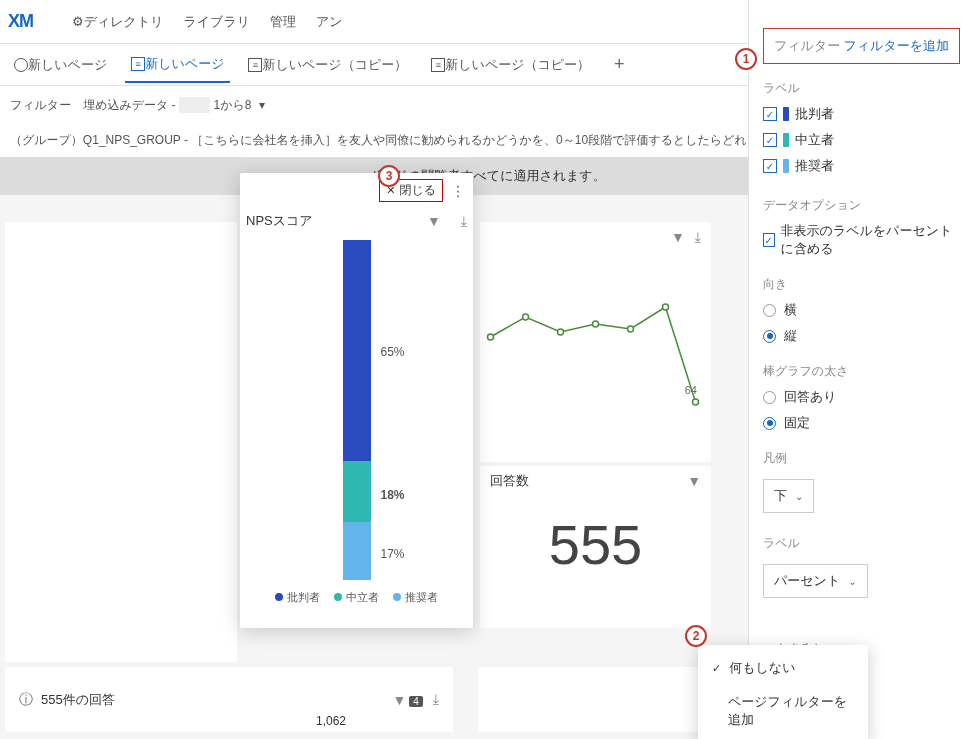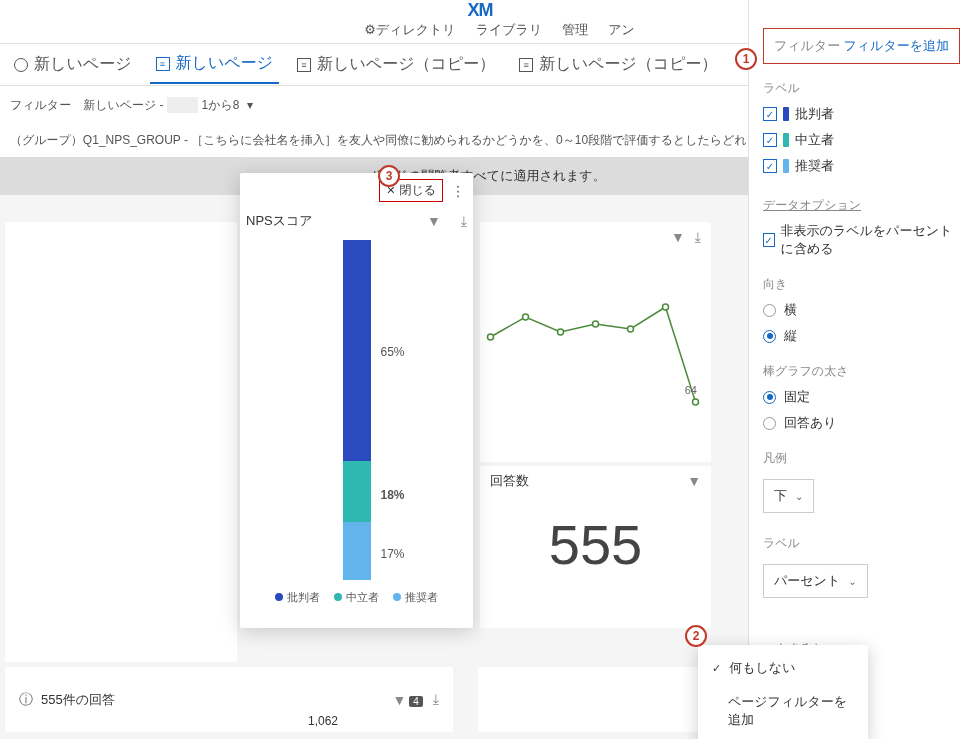--- a/index.html
+++ b/index.html
@@ -18,21 +18,20 @@
       color: #333;
     }
     
     .topnav {
       display: flex;
       align-items: center;
       height: 44px;
       background: #fff;
       padding: 0 8px;
       border-bottom: 1px solid #e0e0e0;
-      flex-direction: column;
     }
     .xm-logo {
       font-weight: 700;
       color: #1568c3;
       font-size: 18px;
       margin-right: 14px;
       letter-spacing: -1px;
     }
     .breadcrumb {
       display: flex;
@@ -57,24 +56,24 @@
       align-items: center;
       height: 42px;
       background: #fff;
       padding: 0 8px;
       border-bottom: 1px solid #e0e0e0;
       gap: 12px;
     }
     .page-tab {
       display: flex;
       align-items: center;
-      gap: 6px;
+      gap: 0;
       padding: 8px 6px;
       color: #555;
-      font-size: 16px;
+      font-size: 13px;
     }
     .page-tab.active {
       color: #1568c3;
       border-bottom: 2px solid #1568c3;
     }
     .page-tab-icon {
       width: 14px; height: 14px;
       border: 1px solid currentColor;
       display:inline-flex;align-items:center;justify-content:center;font-size:9px;
     }
@@ -216,21 +215,21 @@
     
     .callout {
       position:absolute; width:22px;height:22px;border:2px solid #c0392b;border-radius:50%;
       background:#fff;color:#c0392b;font-size:12px;font-weight:600;
       display:flex;align-items:center;justify-content:center;z-index:300;
     }
     .c-1{ left:735px; top:48px;}
     .c-2{ left:685px; top:625px;}
     .c-3{ left:378px; top:165px;}
 
-    .numrow2{position:absolute;left:308px;top:714px;font-size:12px;color:#333;}
+    .numrow2{position:absolute;left:316px;top:714px;font-size:12px;color:#333;}
     .click-hint{position:absolute;left:820px;bottom:60px;font-size:12px;color:#888;white-space:nowrap;}
     .linechart-val{position:absolute;right:14px;top:162px;font-size:11px;color:#666;}
 
     
     .bgw{background:#fff;position:absolute;border-radius:2px;}
   </style>
 </head>
 <body>
 
 <div class="topnav">
@@ -260,21 +259,21 @@
   <div class="page-tab">
     <span class="page-tab-icon doc"></span>
     <span>新しいページ（コピー）</span>
   </div>
   <span class="plus-btn">+</span>
 </div>
 
 <div class="filterrow">
   <span>フィルター</span>
   <span class="embed-data">
-    <span>新しいページ - </span>
+    <span>埋め込みデータ - </span>
     <span style="background:#eee;padding:1px 14px;">&nbsp;</span>
     <span>1から8</span>
     <span style="margin-left:4px;">▾</span>
   </span>
   <span class="gear">⚙</span>
 </div>
 
 <div class="grouprow">
   <span>（グループ）Q1_NPS_GROUP - ［こちらに会社名を挿入］を友人や同僚に勧められるかどうかを、0～10段階で評価するとしたらどれくらいに</span>
 </div>
@@ -374,44 +373,44 @@
     <span class="chk checked"></span>
     <span class="chip c2"></span>
     <span>中立者</span>
   </div>
   <div class="chk-row">
     <span class="chk checked"></span>
     <span class="chip c3"></span>
     <span>推奨者</span>
   </div>
 
-  <div class="section-label" style="margin-top:22px;text-decoration:underline;">データオプション</div>
+  <div class="section-label" style="margin-top:22px;">データオプション</div>
   <div class="chk-row">
     <span class="chk checked"></span>
     <span>非表示のラベルをパーセントに含める</span>
   </div>
 
   <div class="section-label" style="margin-top:18px;">向き</div>
   <div class="radio-row">
     <span class="radio"></span>
     <span>横</span>
   </div>
   <div class="radio-row">
     <span class="radio checked"></span>
     <span>縦</span>
   </div>
 
   <div class="section-label" style="margin-top:18px;">棒グラフの太さ</div>
   <div class="radio-row">
+    <span class="radio"></span>
+    <span>回答あり</span>
+  </div>
+  <div class="radio-row">
     <span class="radio checked"></span>
     <span>固定</span>
-  </div>
-  <div class="radio-row">
-    <span class="radio"></span>
-    <span>回答あり</span>
   </div>
 
   <div class="section-label" style="margin-top:18px;">凡例</div>
   <div class="select-box">
     <span>下</span>
     <span class="caret">⌄</span>
   </div>
 
   <div class="section-label" style="margin-top:22px;">ラベル</div>
   <div class="select-box">

